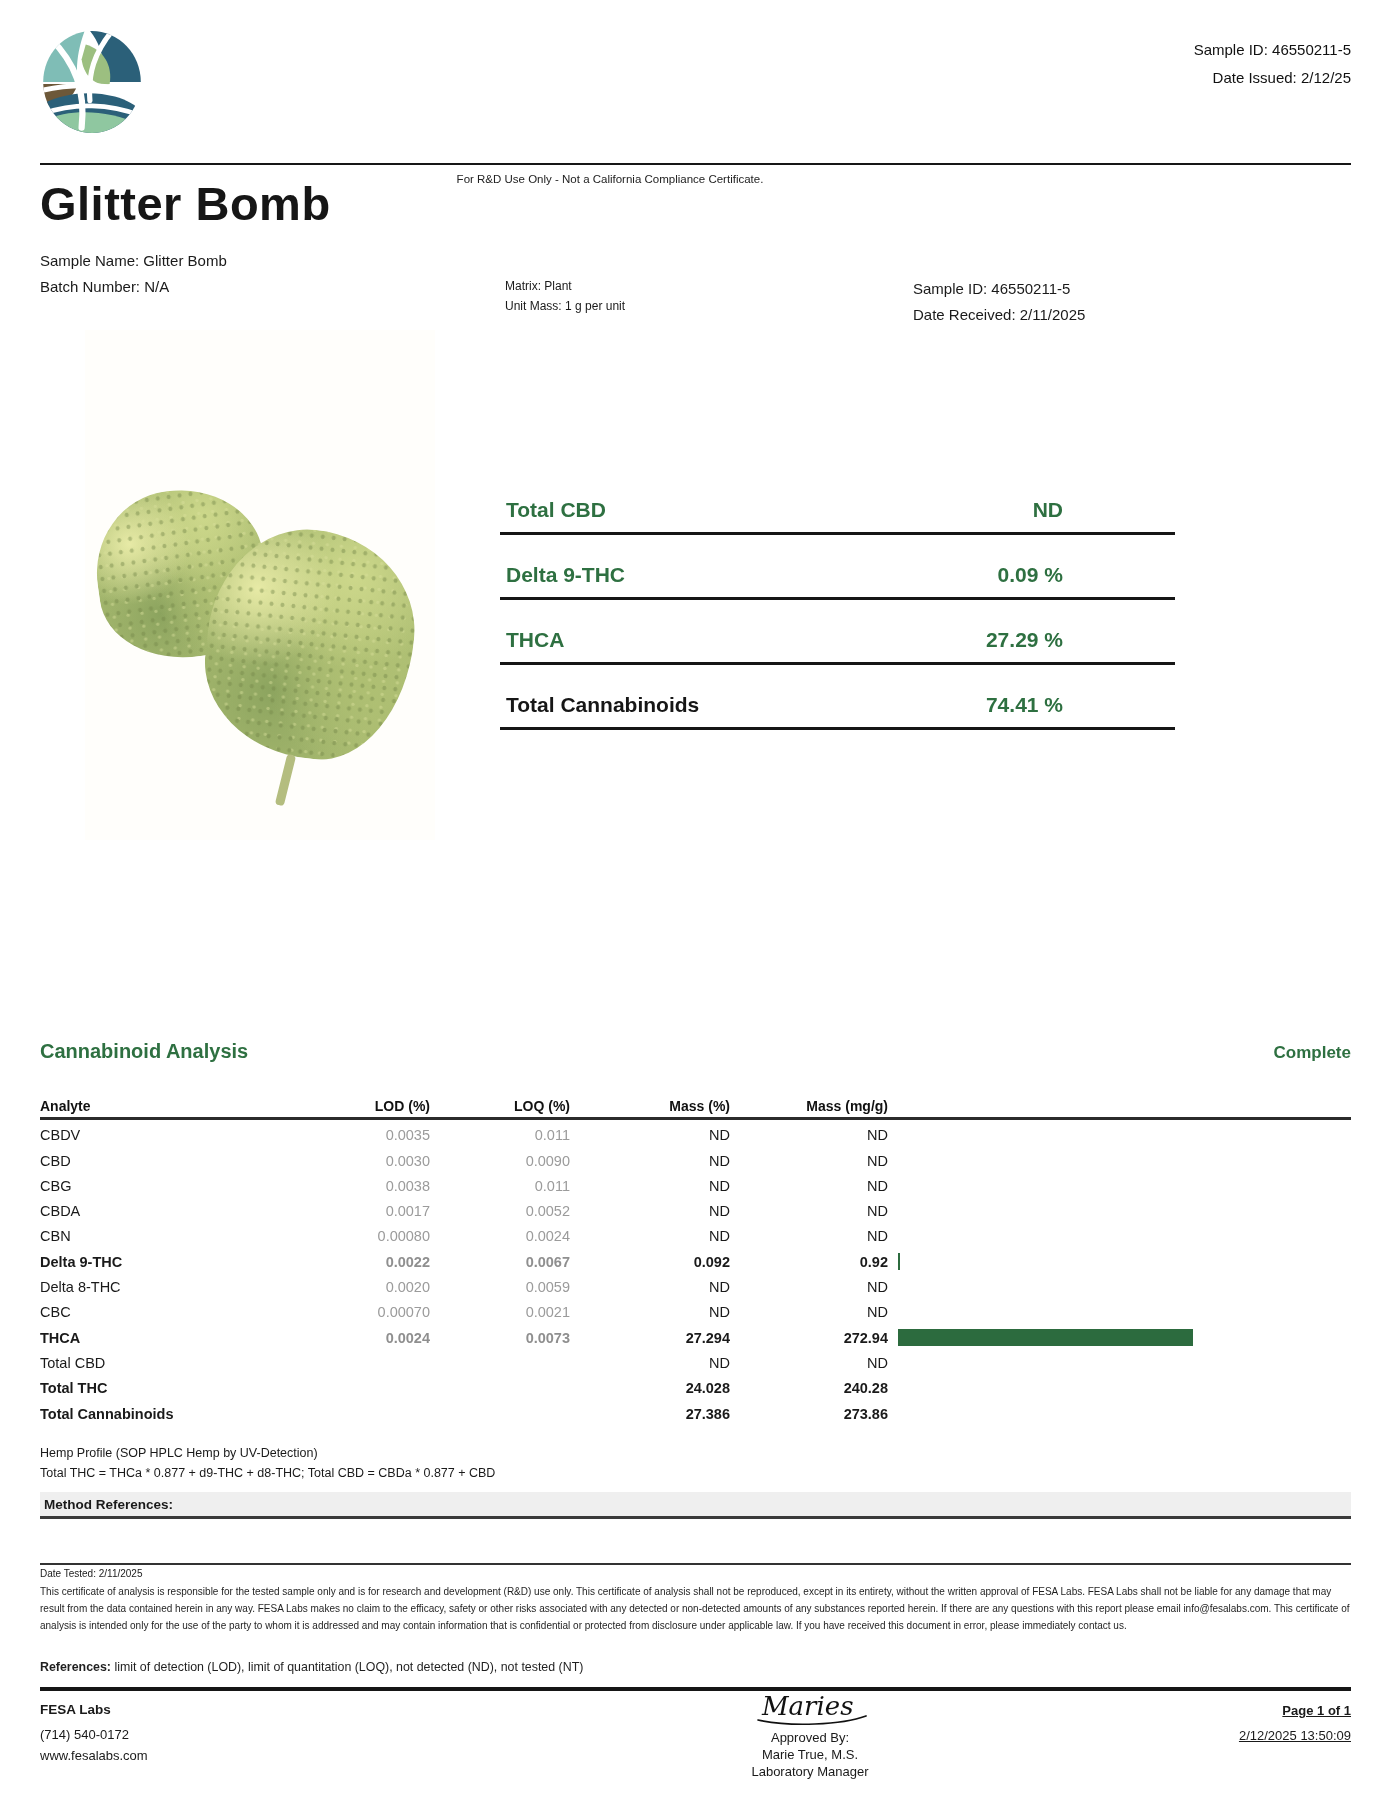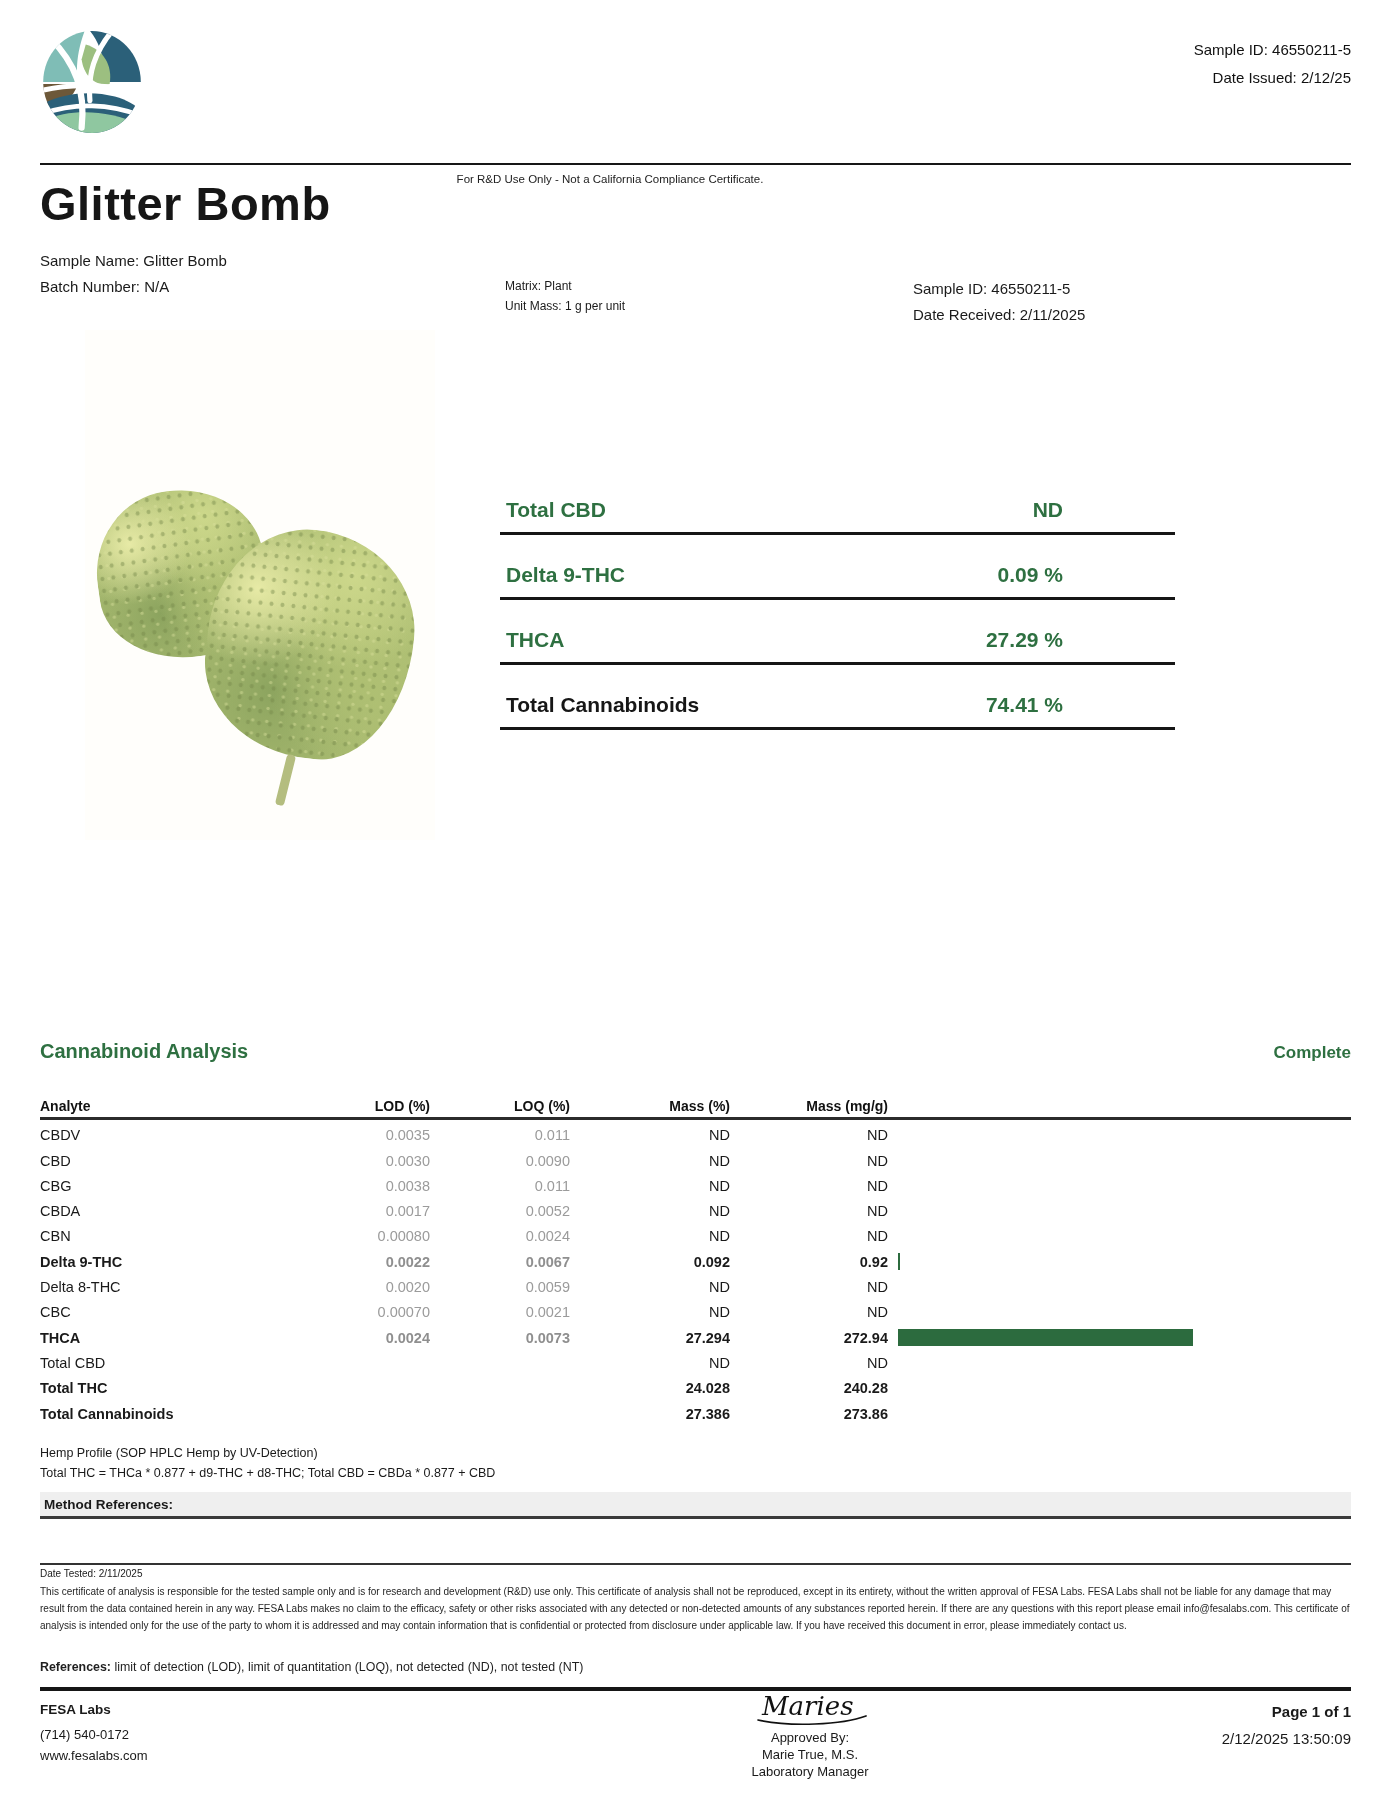--- a/index.html
+++ b/index.html
@@ -86,21 +86,21 @@
 
   .disclaimer { position:absolute; left:40px; top:1583px; width:1311px; font-size:10px; line-height:17px; color:#1f1f1f; }
   .references { position:absolute; left:40px; top:1660px; font-size:12.4px; color:#1f1f1f; }
   .references b { font-weight:bold; }
 
   .footer-rule { position:absolute; left:40px; top:1687px; width:1311px; height:4px; background:#161616; }
   .footer-left { position:absolute; left:40px; top:1703px; font-size:13.5px; line-height:1.0; }
   .footer-left .lab { font-weight:bold; margin-bottom:10px; }
   .footer-left .ln { margin-bottom:5px; font-size:13px; line-height:1.3; }
   .footer-center { position:absolute; left:560px; top:1690px; width:500px; text-align:center; font-size:13px; line-height:1.32; }
-  .footer-right { position:absolute; right:40px; top:1703px; text-align:right; font-size:15px; }
+  .footer-right { position:absolute; right:40px; top:1703px; text-align:right; font-size:13px;text-decoration:underline; }
   .footer-right .pg { font-weight:bold; margin-bottom:10px; }
   .sig { display:block; margin:0 auto 1px auto; }
 </style>
 </head>
 <body>
 
 <div class="page">
 
   <div class="logo-block">
     <svg class="logo-icon" viewBox="0 0 100 104">

